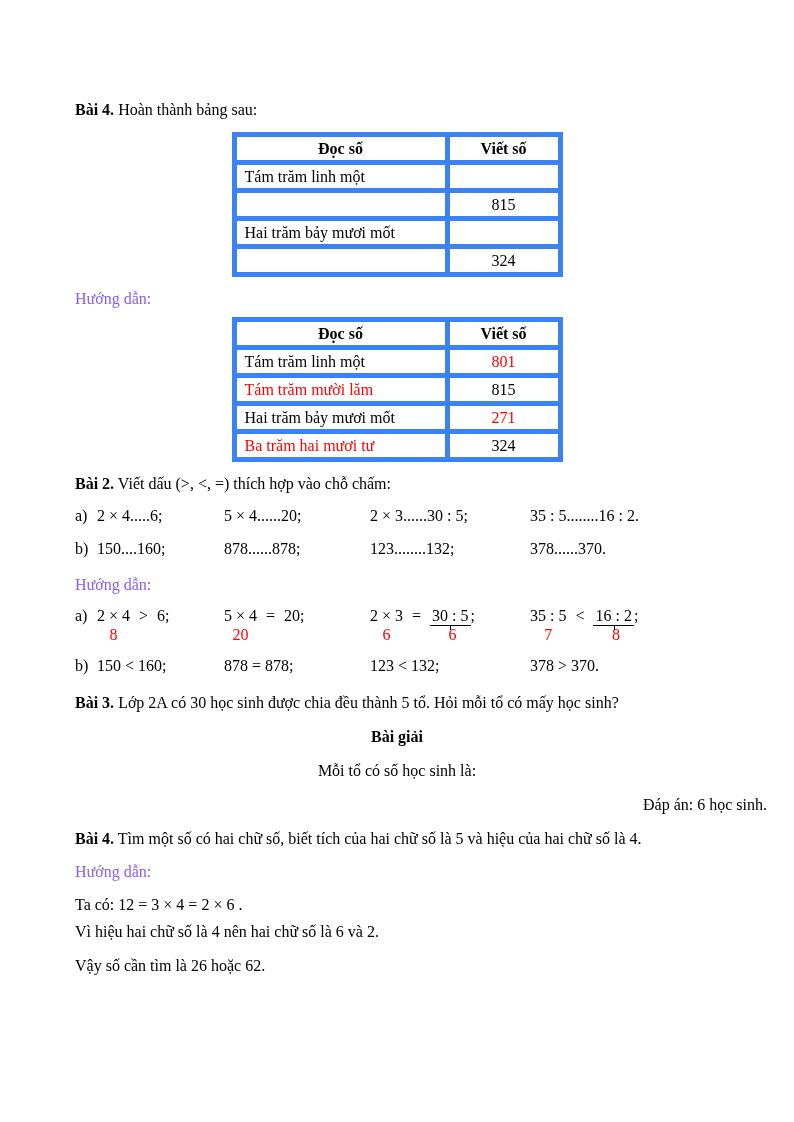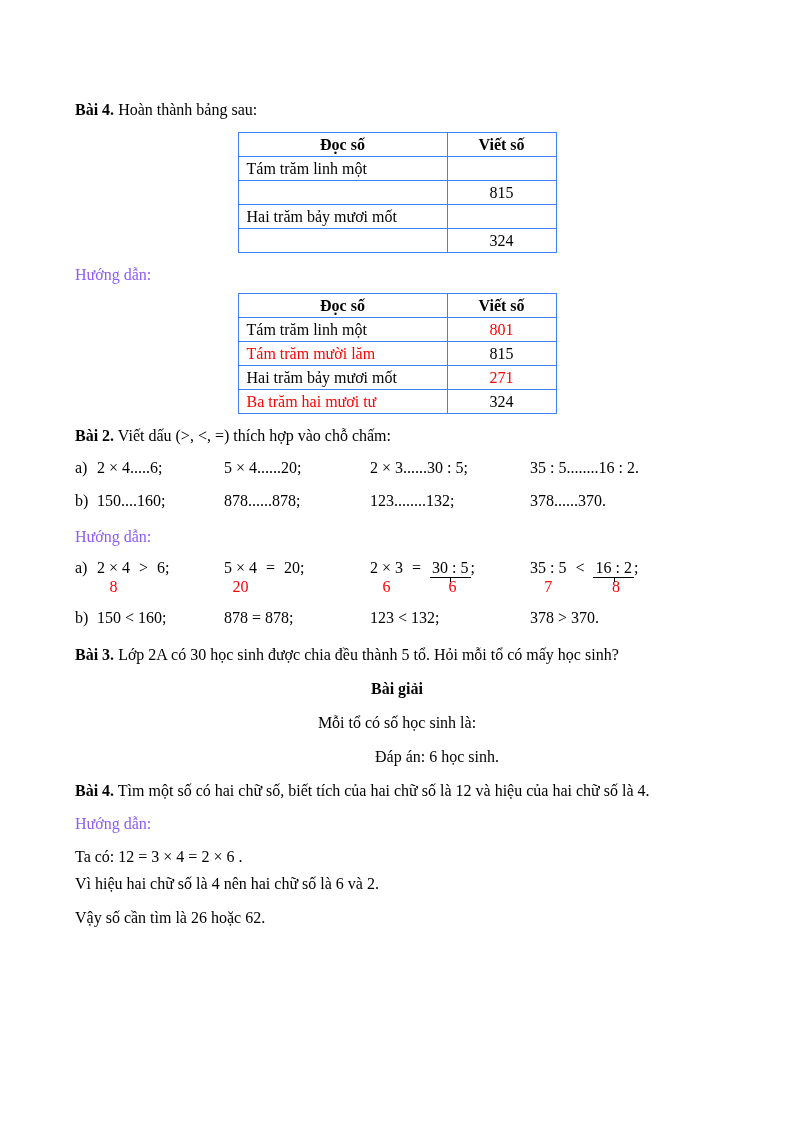--- a/index.html
+++ b/index.html
@@ -16,21 +16,21 @@
     overflow: hidden;
   }
   .para { margin: 0 0 13px 0; line-height: 19px; }
   .lbl { font-weight: bold; }
   .red { color: #ff0000; }
   .hd { color: #8b5cf6; margin: 0 0 9px 0; line-height: 19px; }
 
   
   table.ntable { border-collapse: collapse; margin: 2px auto 12px auto; }
   table.ntable th, table.ntable td {
-    border: 1px solid #3b82f6;
+    border: 5px solid #3b82f6;
     padding: 1px 8px;
     height: 21px;
     font-size: 16px;
     line-height: 19px;
   }
   table.ntable th { font-weight: bold; text-align: center; }
   table.ntable td.doc { width: 192px; text-align: left; }
   table.ntable th.viet, table.ntable td.viet { width: 92px; text-align: center; }
 
   
@@ -55,21 +55,21 @@
   .brace::after {
     content: "";
     position: absolute;
     left: 50%;
     bottom: -5px;
     height: 4px;
     border-left: 1px solid #000;
   }
 
   .center { text-align: center; }
-  .shift-right { position: relative; left: 40px; }
+  .shift-right { position: relative; left: 48px; text-align: right; }
   .bold { font-weight: bold; }
 </style>
 </head>
 <body>
 
 <div class="page">
 
   <p class="para">
     <span class="lbl">Bài 4.</span>
     <span>Hoàn thành bảng sau:</span>
@@ -206,21 +206,21 @@
     <span class="lbl">Bài 3.</span>
     <span>Lớp 2A có 30 học sinh được chia đều thành 5 tổ. Hỏi mỗi tổ có mấy học sinh?</span>
   </p>
 
   <p class="para center bold" style="margin-bottom:15px;">Bài giải</p>
   <p class="para center" style="margin-bottom:15px;">Mỗi tổ có số học sinh là:</p>
   <p class="para center shift-right" style="margin-bottom:15px;">Đáp án: 6 học sinh.</p>
 
   <p class="para" style="margin-bottom:14px;">
     <span class="lbl">Bài 4.</span>
-    <span>Tìm một số có hai chữ số, biết tích của hai chữ số là 12 và hiệu của hai chữ số là 4.</span>
+    <span>Tìm một số có hai chữ số, biết tích của hai chữ số là 5 và hiệu của hai chữ số là 4.</span>
   </p>
 
   <p class="hd" style="margin-bottom:14px;">Hướng dẫn:</p>
   <p class="para" style="margin-bottom:8px;">Ta có: 12 = 3 × 4 = 2 × 6 .</p>
   <p class="para" style="margin-bottom:15px;">Vì hiệu hai chữ số là 4 nên hai chữ số là 6 và 2.</p>
   <p class="para">Vậy số cần tìm là 26 hoặc 62.</p>
 
 </div>
 
 </body></html>

